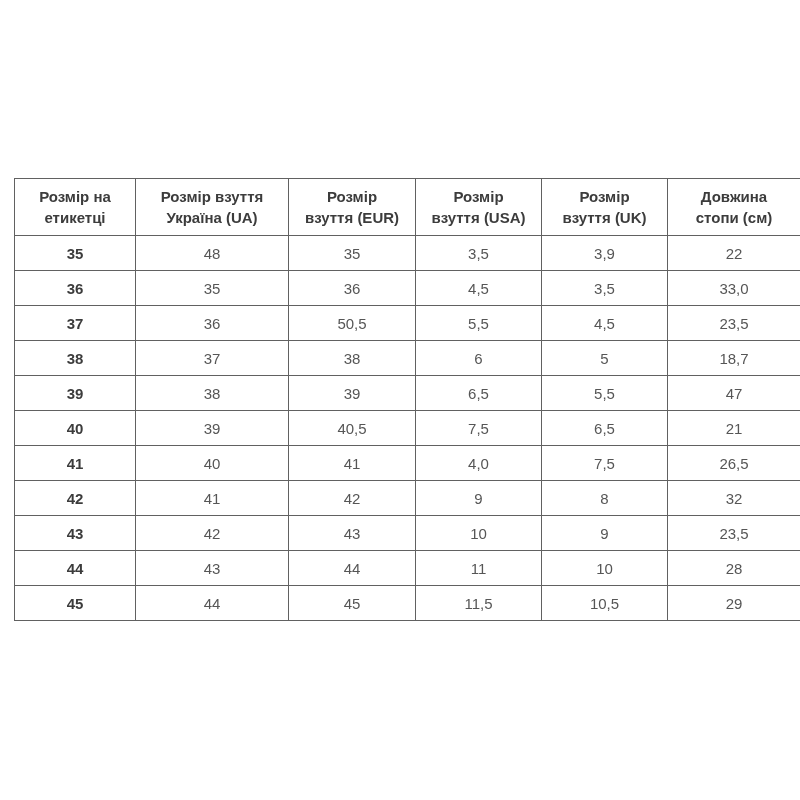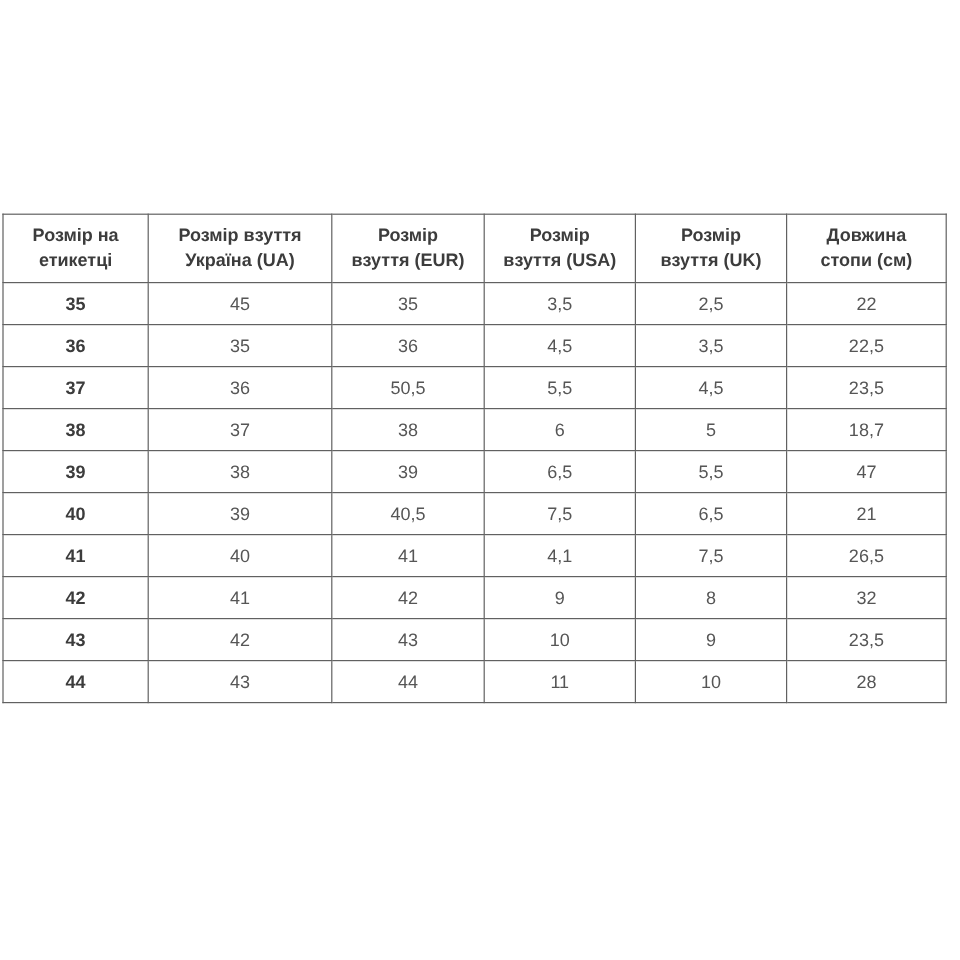--- a/index.html
+++ b/index.html
@@ -10,21 +10,21 @@
   }
   .page {
     position: relative;
     width: 800px;
     height: 800px;
     background: #ffffff;
     overflow: hidden;
   }
   table.size-table {
     position: absolute;
-    left: 2px;
+    left: 14px;
     top: 178px;
     width: 786px;
     border-collapse: collapse;
     table-layout: fixed;
     background: #ffffff;
   }
   table.size-table th,
   table.size-table td {
     border: 1px solid #616161;
     text-align: center;
@@ -79,33 +79,33 @@
 взуття (USA)</th>
           <th>Розмір
 взуття (UK)</th>
           <th>Довжина
 стопи (см)</th>
         </tr>
     </thead>
     <tbody>
         <tr>
           <td>35</td>
-          <td>45</td>
+          <td>48</td>
           <td>35</td>
           <td>3,5</td>
-          <td>2,5</td>
+          <td>3,9</td>
           <td>22</td>
         </tr>
         <tr>
           <td>36</td>
           <td>35</td>
           <td>36</td>
           <td>4,5</td>
           <td>3,5</td>
-          <td>22,5</td>
+          <td>33,0</td>
         </tr>
         <tr>
           <td>37</td>
           <td>36</td>
           <td>50,5</td>
           <td>5,5</td>
           <td>4,5</td>
           <td>23,5</td>
         </tr>
         <tr>
@@ -129,21 +129,21 @@
           <td>39</td>
           <td>40,5</td>
           <td>7,5</td>
           <td>6,5</td>
           <td>21</td>
         </tr>
         <tr>
           <td>41</td>
           <td>40</td>
           <td>41</td>
-          <td>4,1</td>
+          <td>4,0</td>
           <td>7,5</td>
           <td>26,5</td>
         </tr>
         <tr>
           <td>42</td>
           <td>41</td>
           <td>42</td>
           <td>9</td>
           <td>8</td>
           <td>32</td>
@@ -157,15 +157,23 @@
           <td>23,5</td>
         </tr>
         <tr>
           <td>44</td>
           <td>43</td>
           <td>44</td>
           <td>11</td>
           <td>10</td>
           <td>28</td>
         </tr>
+        <tr>
+          <td>45</td>
+          <td>44</td>
+          <td>45</td>
+          <td>11,5</td>
+          <td>10,5</td>
+          <td>29</td>
+        </tr>
       </tbody>
   </table>
 </div>
 
 </body></html>

